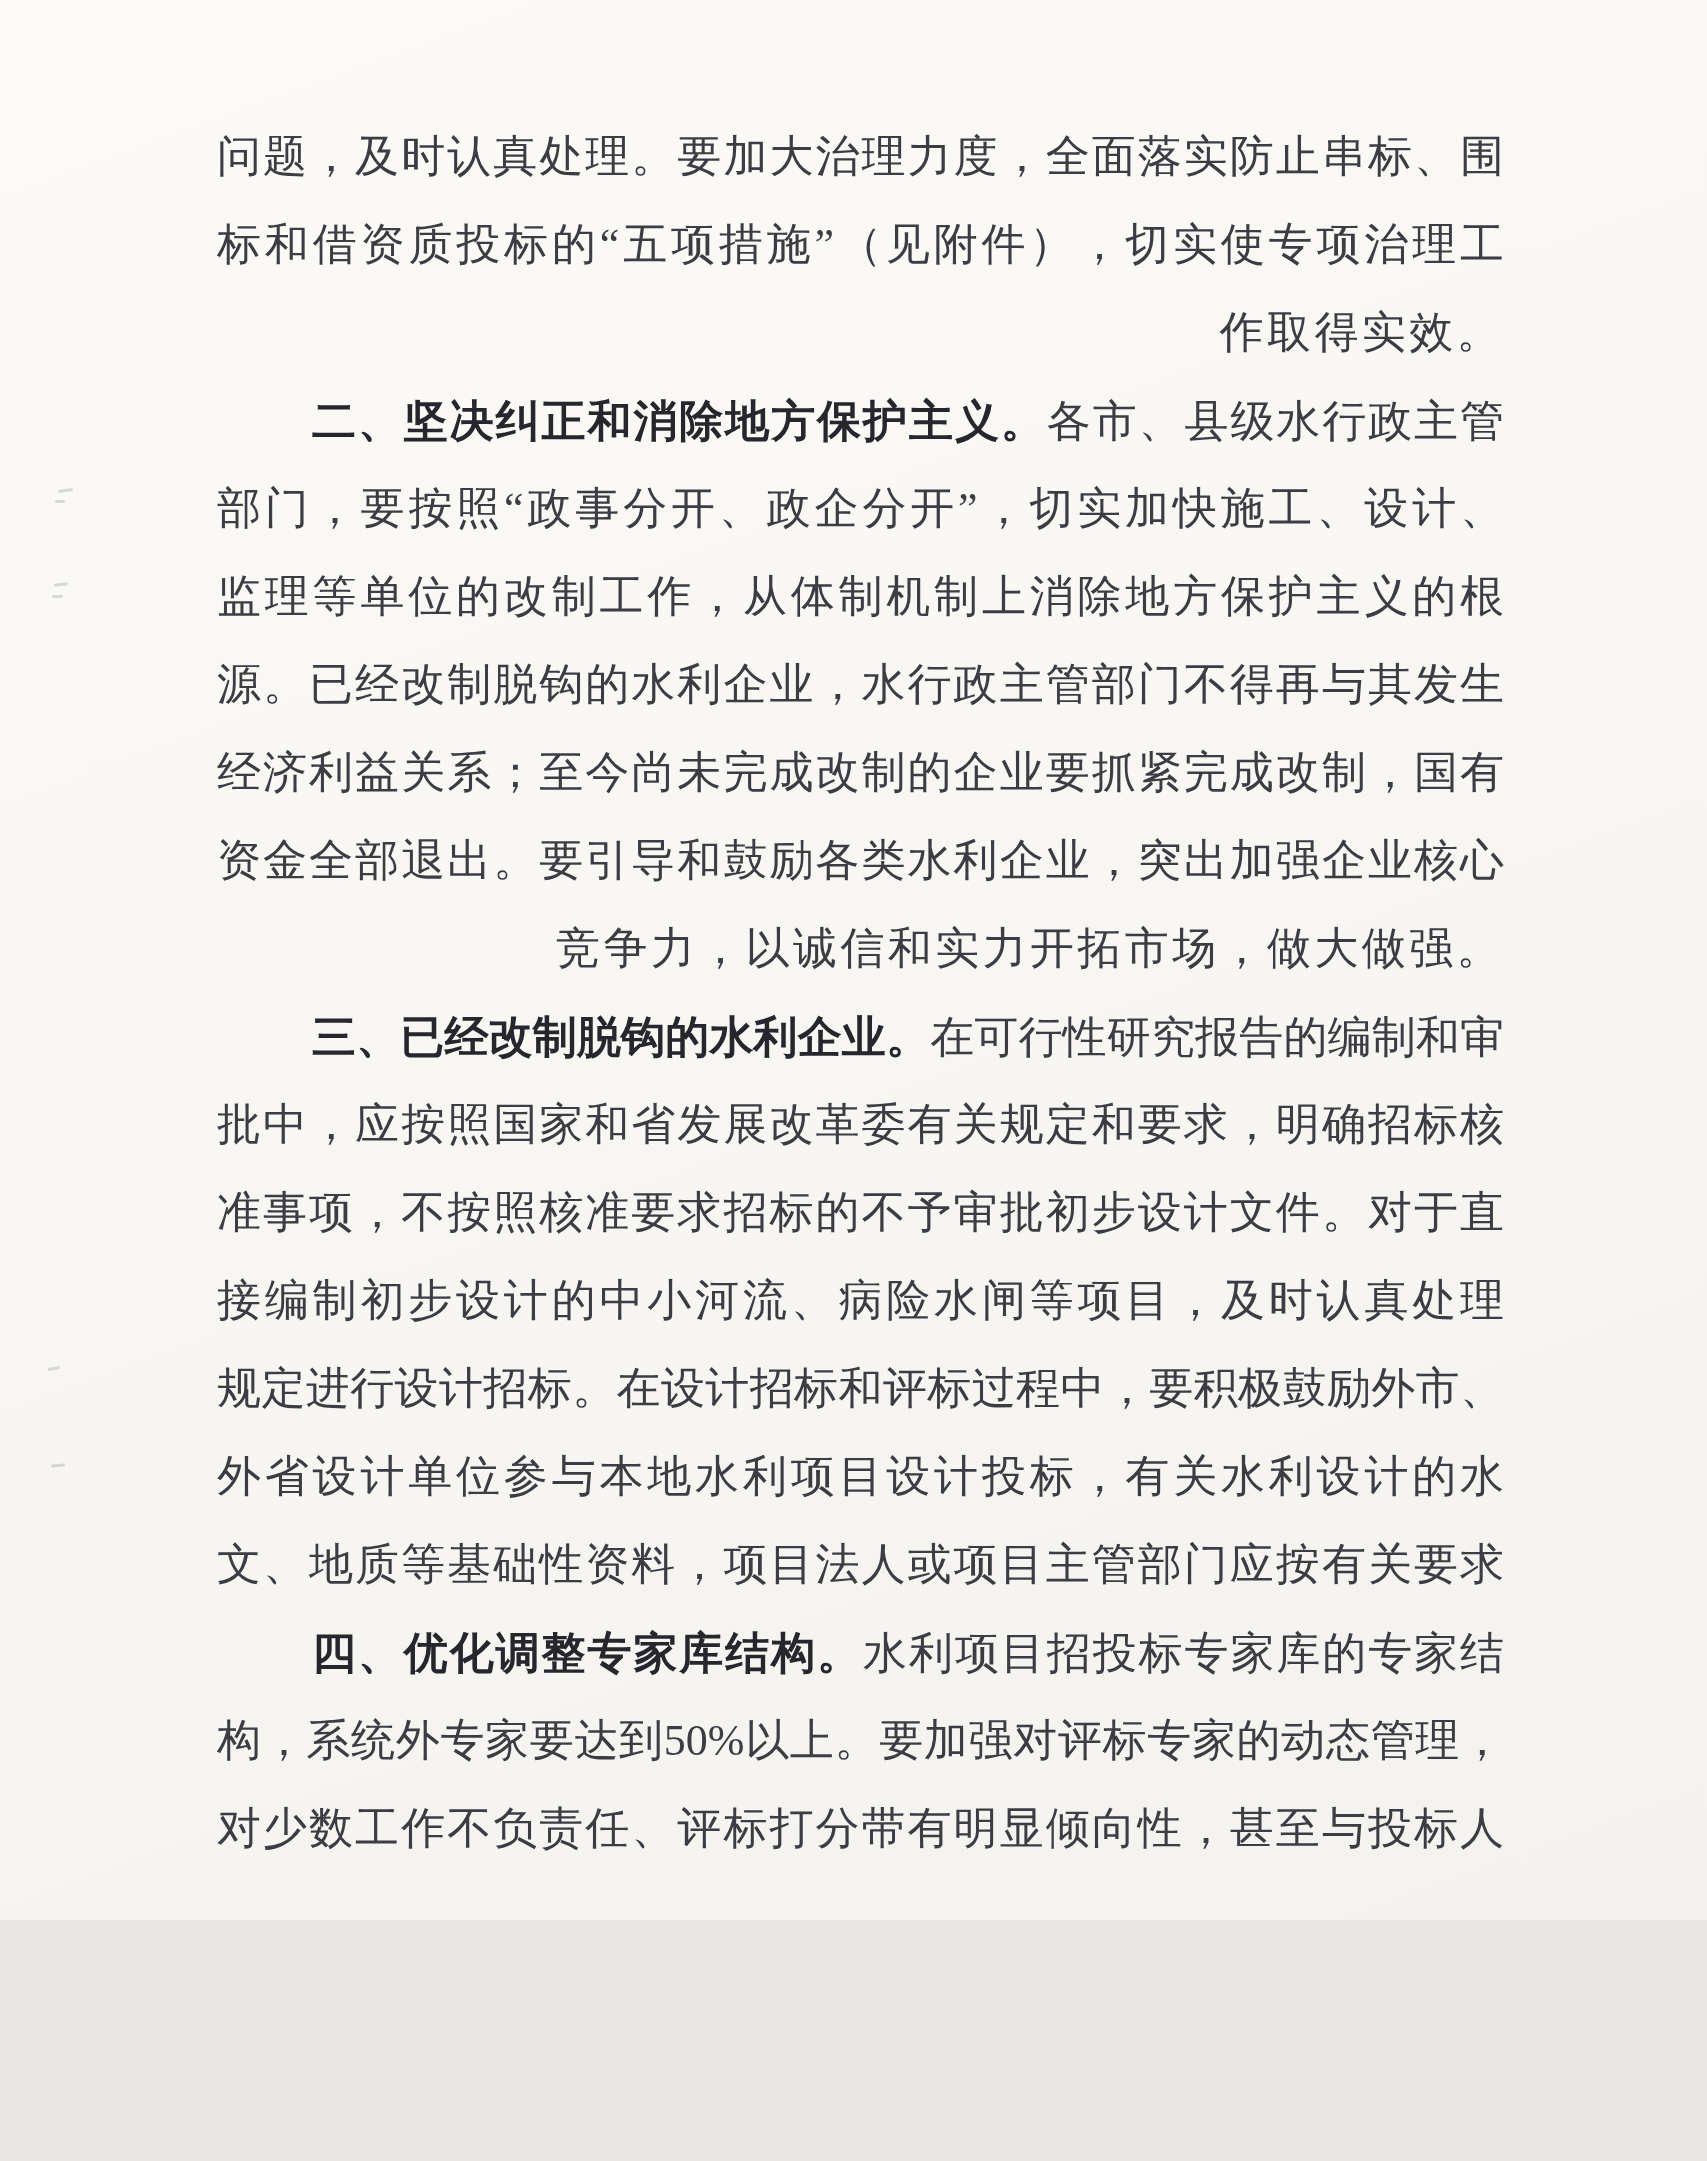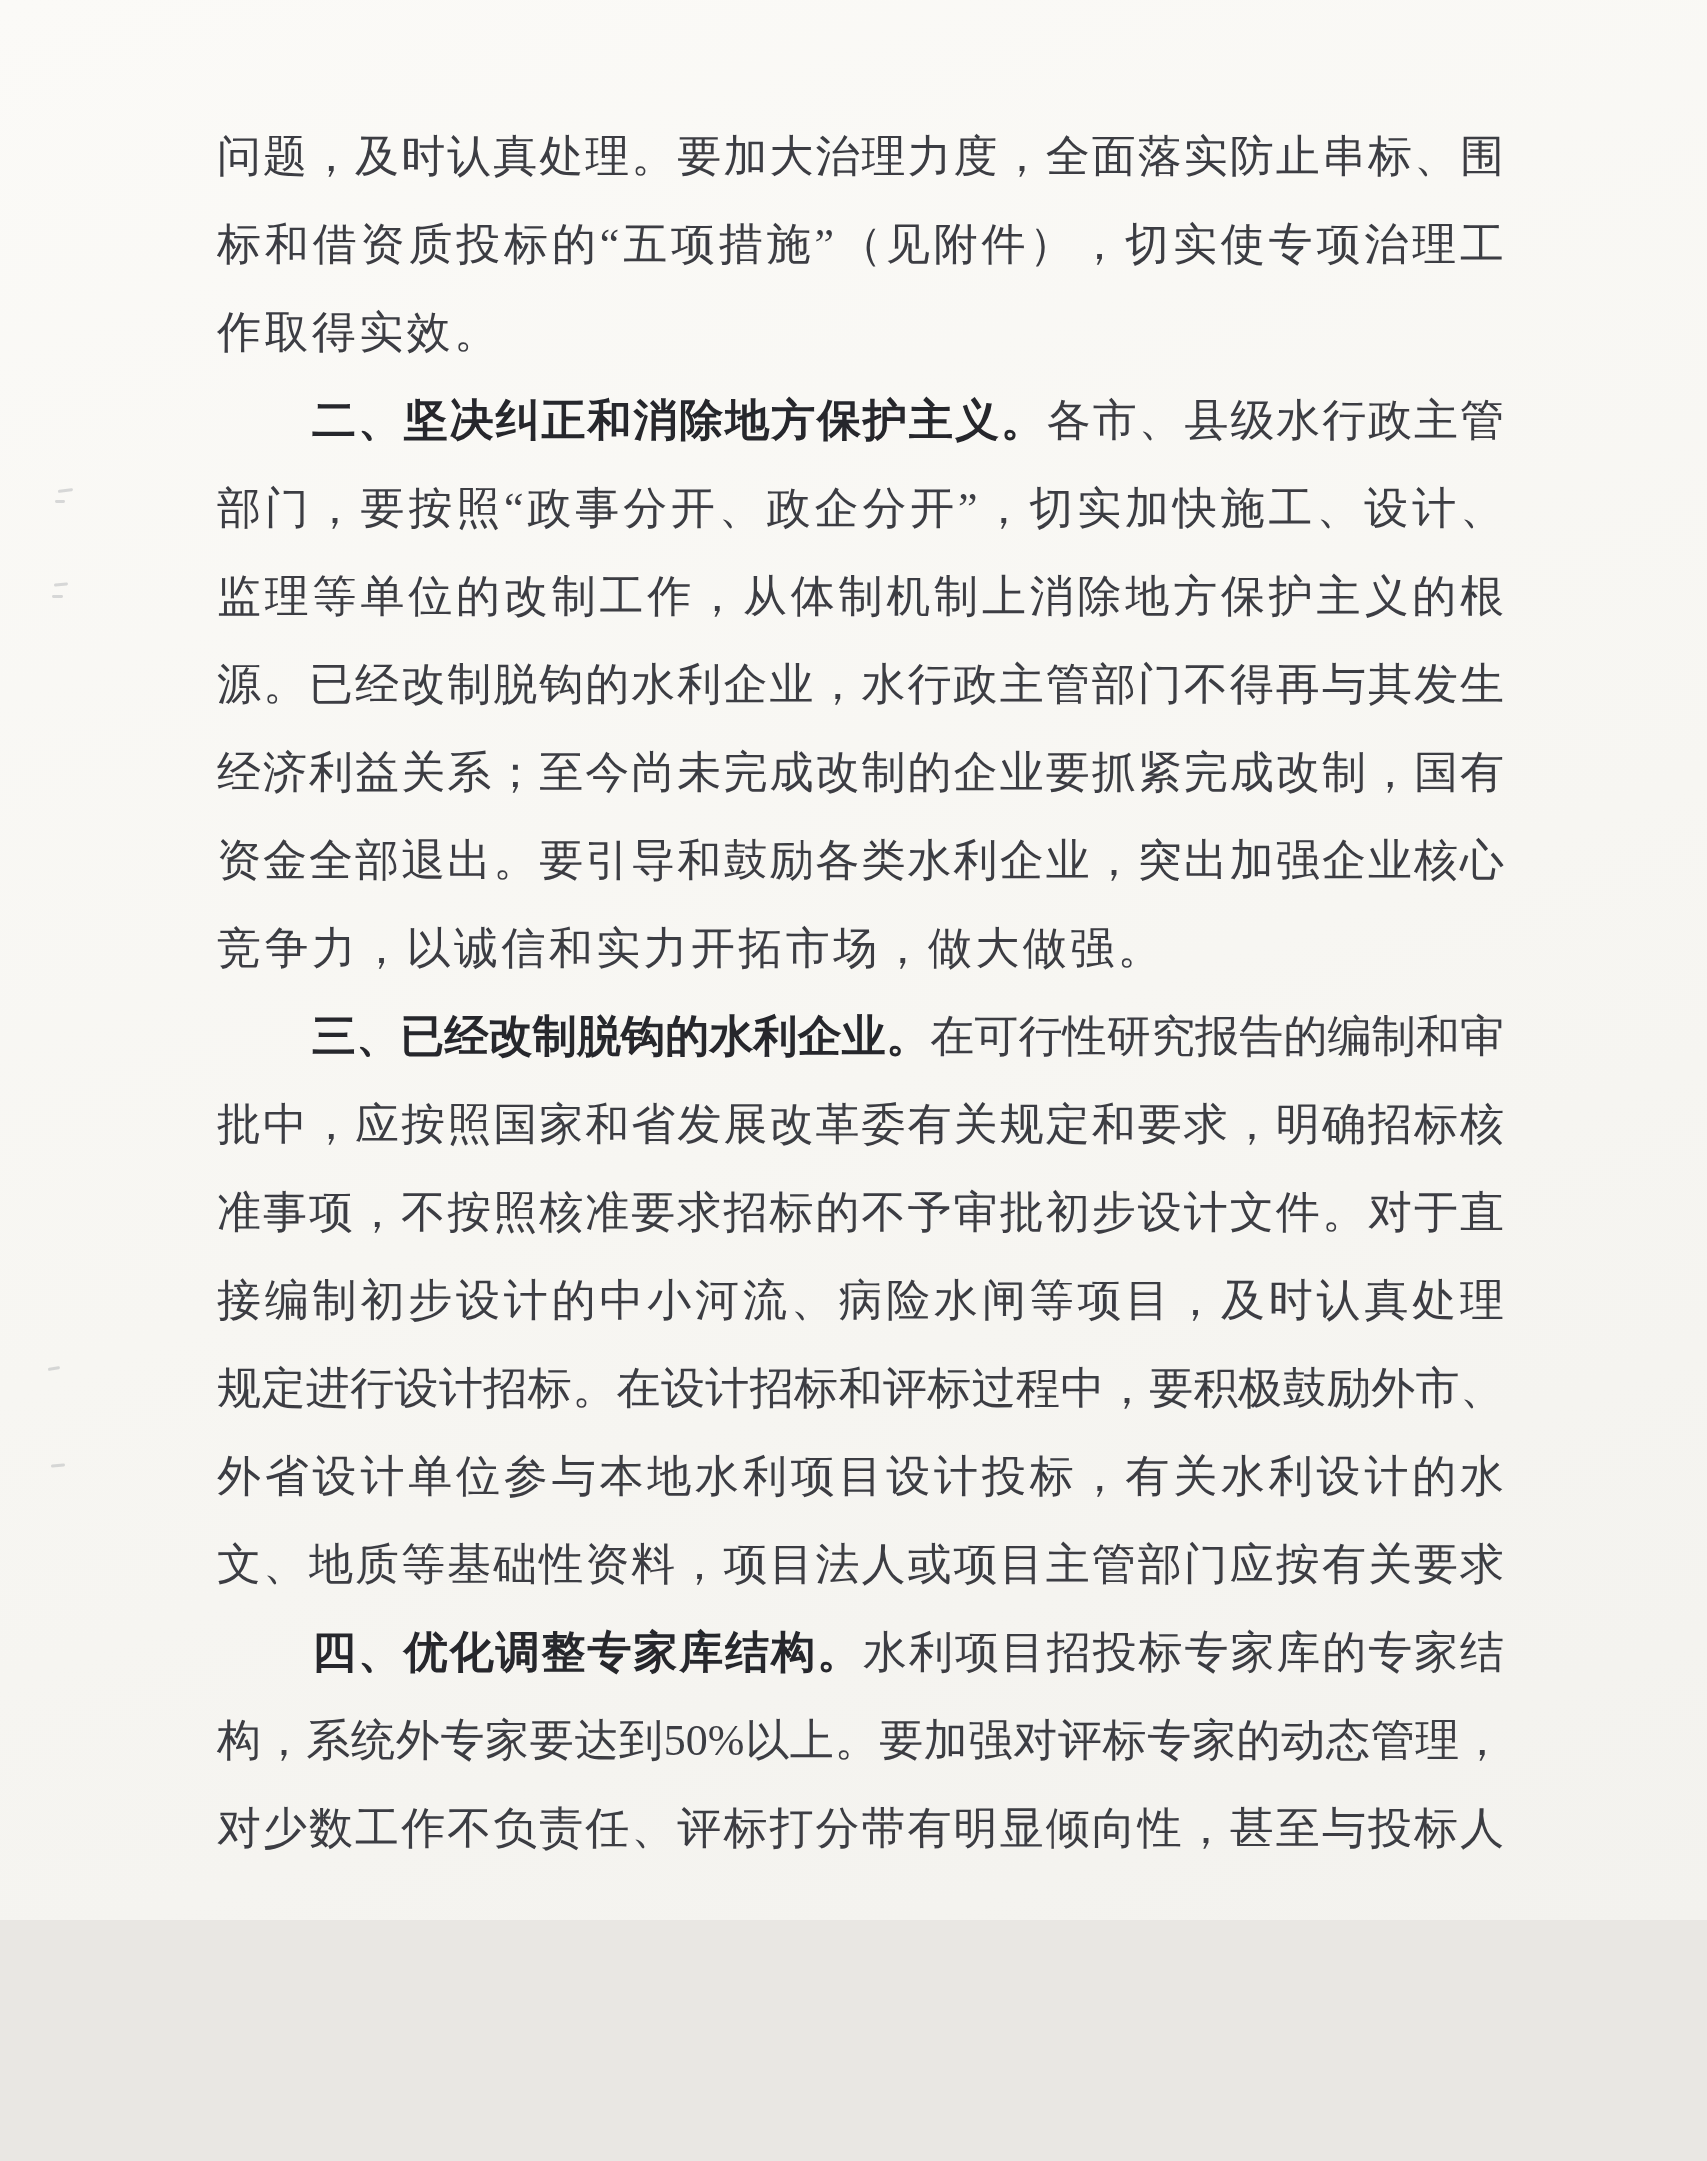--- a/index.html
+++ b/index.html
@@ -27,27 +27,27 @@
     line-height: 88px;
     font-size: 44px;
     color: #3c3d43;
   }
   .line.just {
     text-align: justify;
     text-align-last: justify;
     text-justify: inter-character;
   }
   .line.last {
-    text-align: left;
+    text-align: right;
     letter-spacing: 3.4px;
   }
   .line.indent { padding-left: 95px; }
   .seg { }
   .seg.bold {
-    font-family: Liberation Serif, serif;
+    font-family: Liberation Sans, sans-serif;
     font-weight: 700;
     color: #26272c;
   }
   .page-number {
     position: absolute;
     left: 245px; top: 2023px;
     width: 165px;
     text-align: center;
     font-size: 36px;
     color: #3a3a40;

